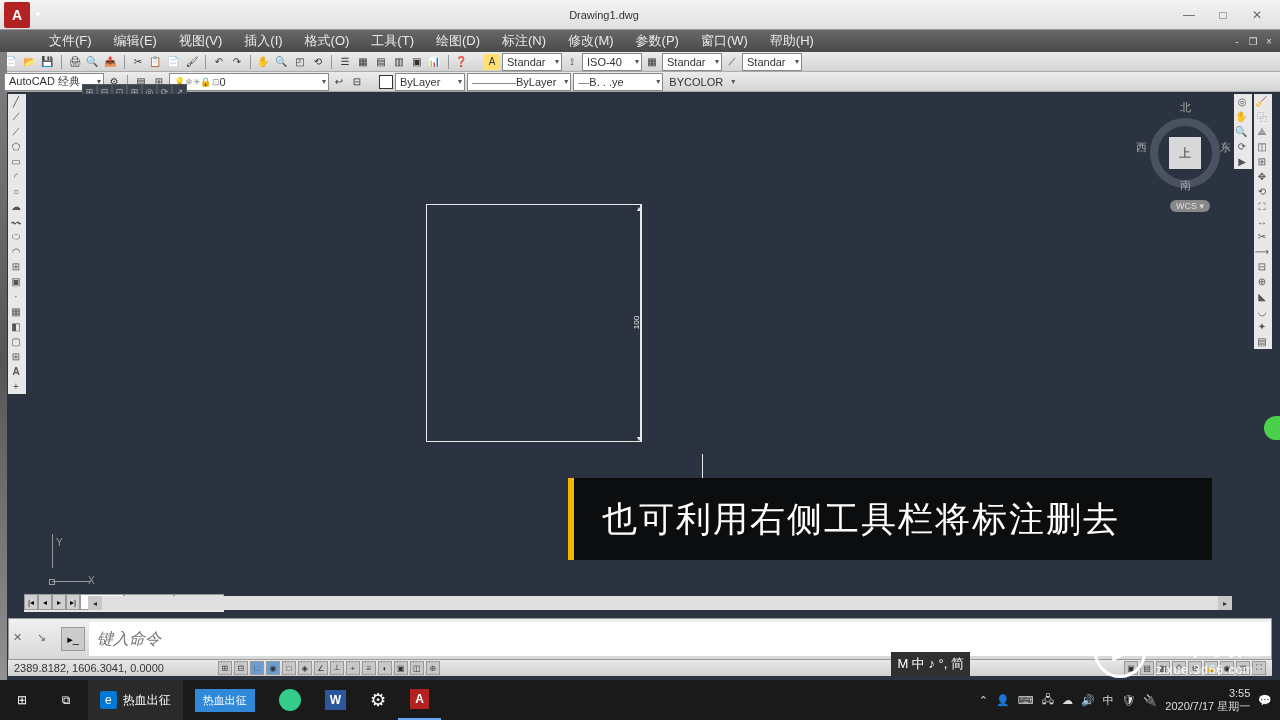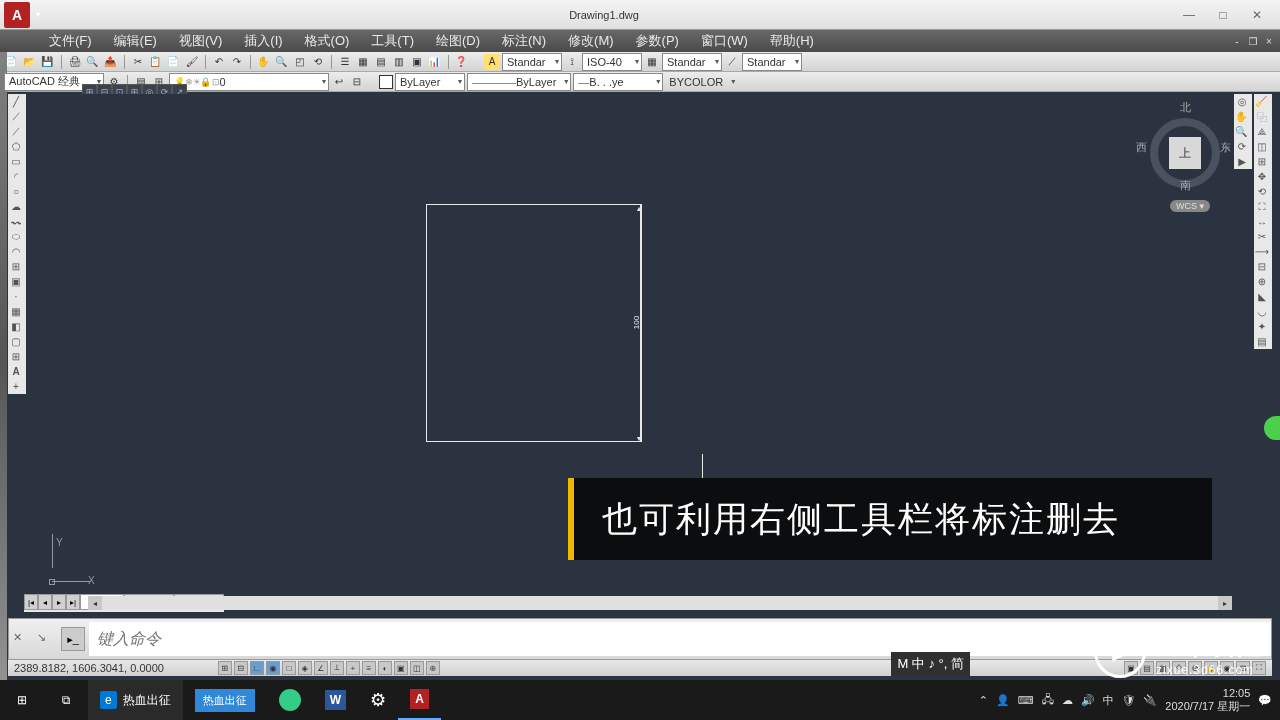--- a/index.html
+++ b/index.html
@@ -389,18 +389,18 @@
     <span>⌃</span>
     <span>👤</span>
     <span>⌨</span>
     <span>🖧</span>
     <span>☁</span>
     <span>🔊</span>
     <span>中</span>
     <span>🛡</span>
     <span>🔌</span>
     <div style="text-align:right">
-      <div>12:05</div>
+      <div>3:55</div>
       <div>2020/7/17 星期一</div>
     </div>
     <span>💬</span>
   </div>
 </div>
 
 </body></html>

